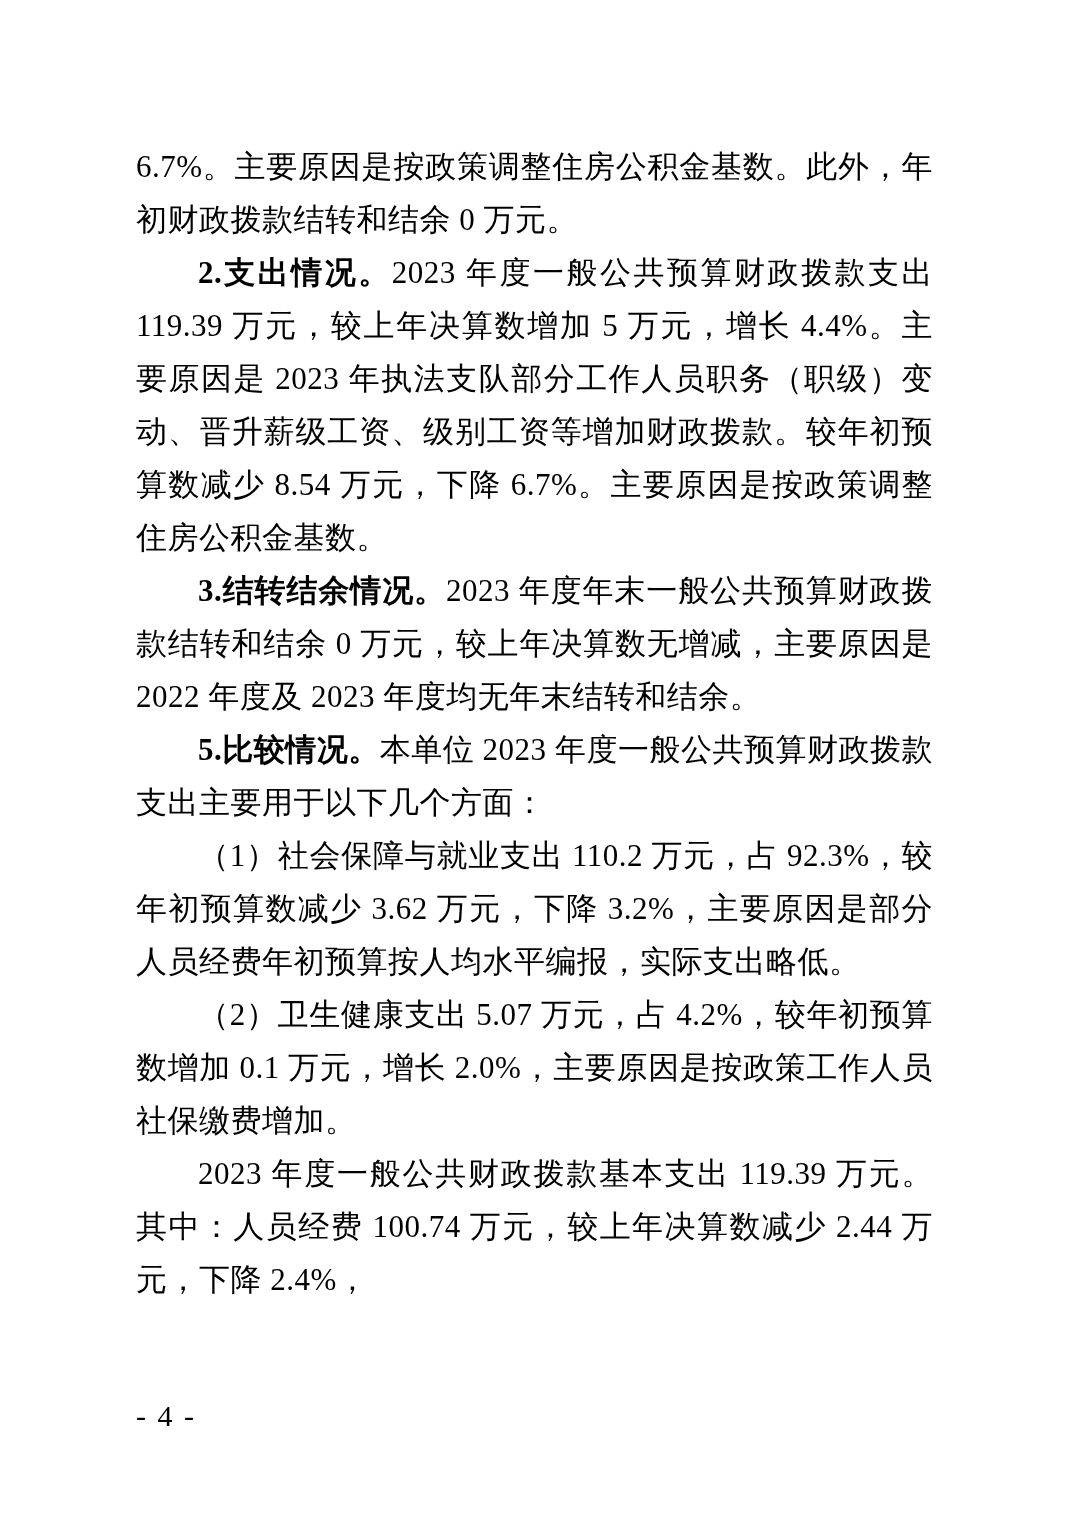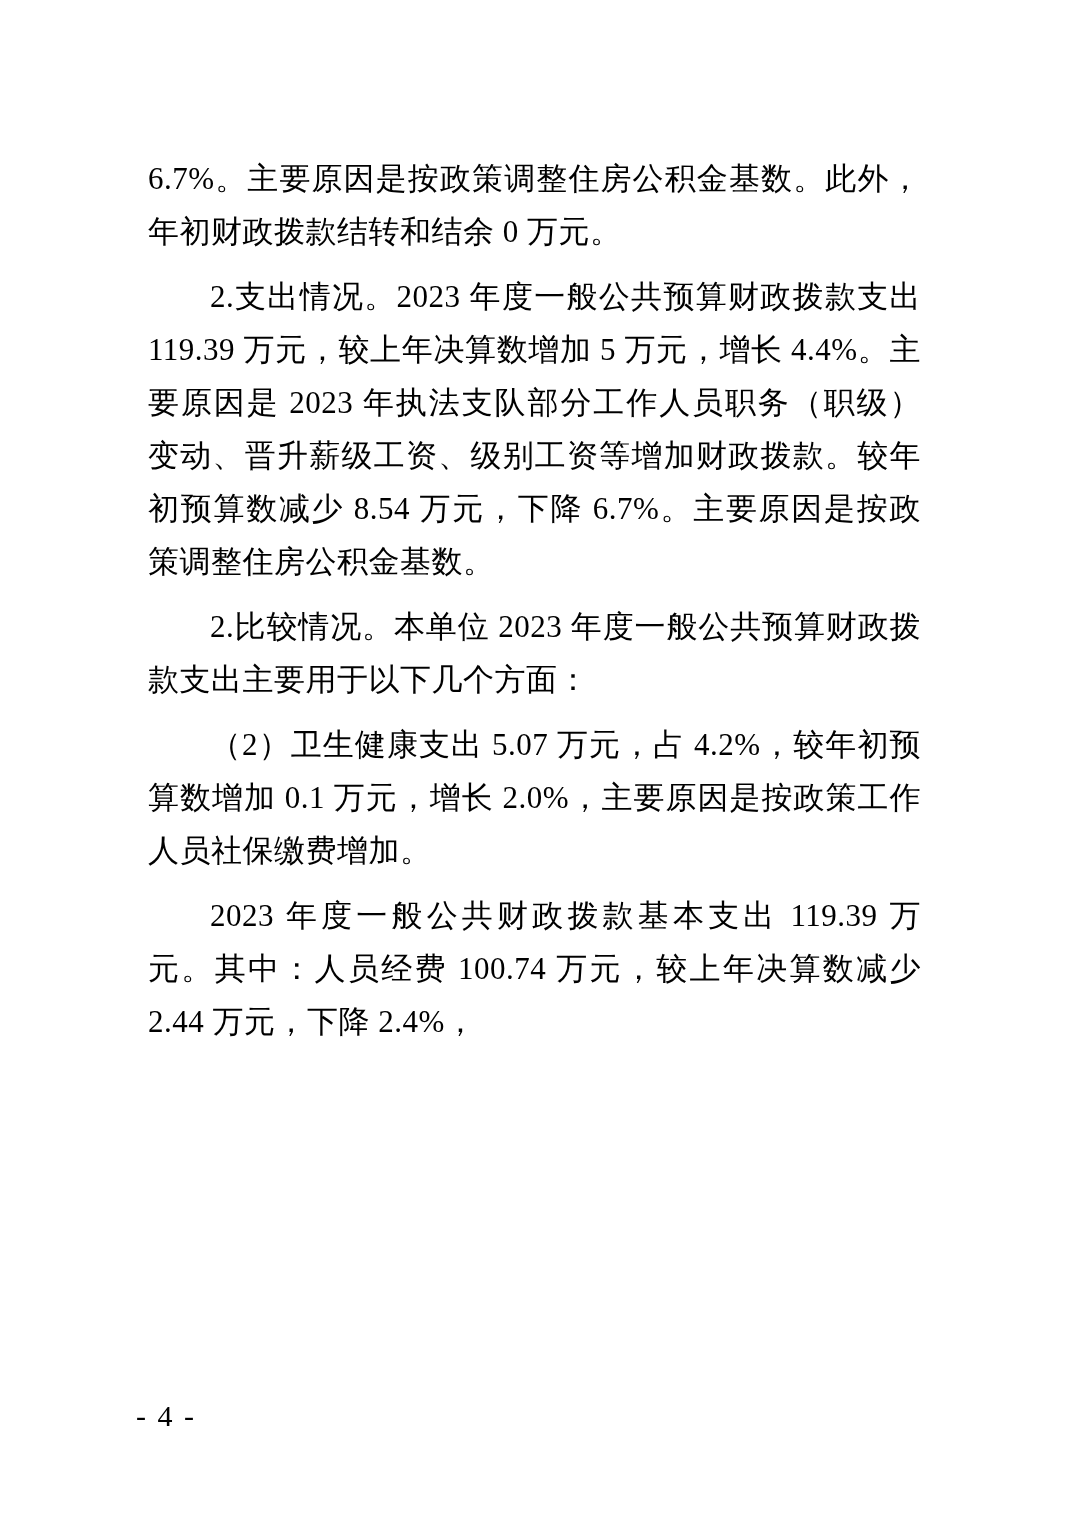--- a/index.html
+++ b/index.html
@@ -12,46 +12,48 @@
     width: 1069px;
     min-height: 1515px;
     margin: 0 auto;
     background: #ffffff;
     box-sizing: border-box;
     padding: 140px 136px 0 136px;
     color: #000000;
     font-family: "Liberation Serif", "DejaVu Serif", serif;
   }
   .para {
-    margin: 12px;
+    margin: 0;
     font-size: 31px;
     line-height: 53px;
     text-align: justify;
     letter-spacing: 0.5px;
   }
   .para.indent {
     text-indent: 62px;
   }
   .bold {
-    font-weight: normal;
+    font-weight: bold;
   }
   .footer {
     position: absolute;
     left: 136px;
     top: 1398px;
     font-size: 30px;
     line-height: 36px;
     letter-spacing: 2px;
   }
 </style>
 </head>
 <body>
 
 <div class="page">
   <div>
       <p class="para"><span>6.7%。主要原因是按政策调整住房公积金基数。此外，年初财政拨款结转和结余 0 万元。</span></p>
       <p class="para indent"><span class="bold">2.支出情况。</span><span>2023 年度一般公共预算财政拨款支出 119.39 万元，较上年决算数增加 5 万元，增长 4.4%。主要原因是 2023 年执法支队部分工作人员职务（职级）变动、晋升薪级工资、级别工资等增加财政拨款。较年初预算数减少 8.54 万元，下降 6.7%。主要原因是按政策调整住房公积金基数。</span></p>
-      <p class="para indent"><span class="bold">2.比较情况。</span><span>本单位 2023 年度一般公共预算财政拨款支出主要用于以下几个方面：</span></p>
+      <p class="para indent"><span class="bold">3.结转结余情况。</span><span>2023 年度年末一般公共预算财政拨款结转和结余 0 万元，较上年决算数无增减，主要原因是 2022 年度及 2023 年度均无年末结转和结余。</span></p>
+      <p class="para indent"><span class="bold">5.比较情况。</span><span>本单位 2023 年度一般公共预算财政拨款支出主要用于以下几个方面：</span></p>
+      <p class="para indent"><span>（1）社会保障与就业支出 110.2 万元，占 92.3%，较年初预算数减少 3.62 万元，下降 3.2%，主要原因是部分人员经费年初预算按人均水平编报，实际支出略低。</span></p>
       <p class="para indent"><span>（2）卫生健康支出 5.07 万元，占 4.2%，较年初预算数增加 0.1 万元，增长 2.0%，主要原因是按政策工作人员社保缴费增加。</span></p>
       <p class="para indent"><span>2023 年度一般公共财政拨款基本支出 119.39 万元。其中：人员经费 100.74 万元，较上年决算数减少 2.44 万元，下降 2.4%，</span></p>
     </div>
   <div class="footer">- 4 -</div>
 </div>
 
 </body></html>

